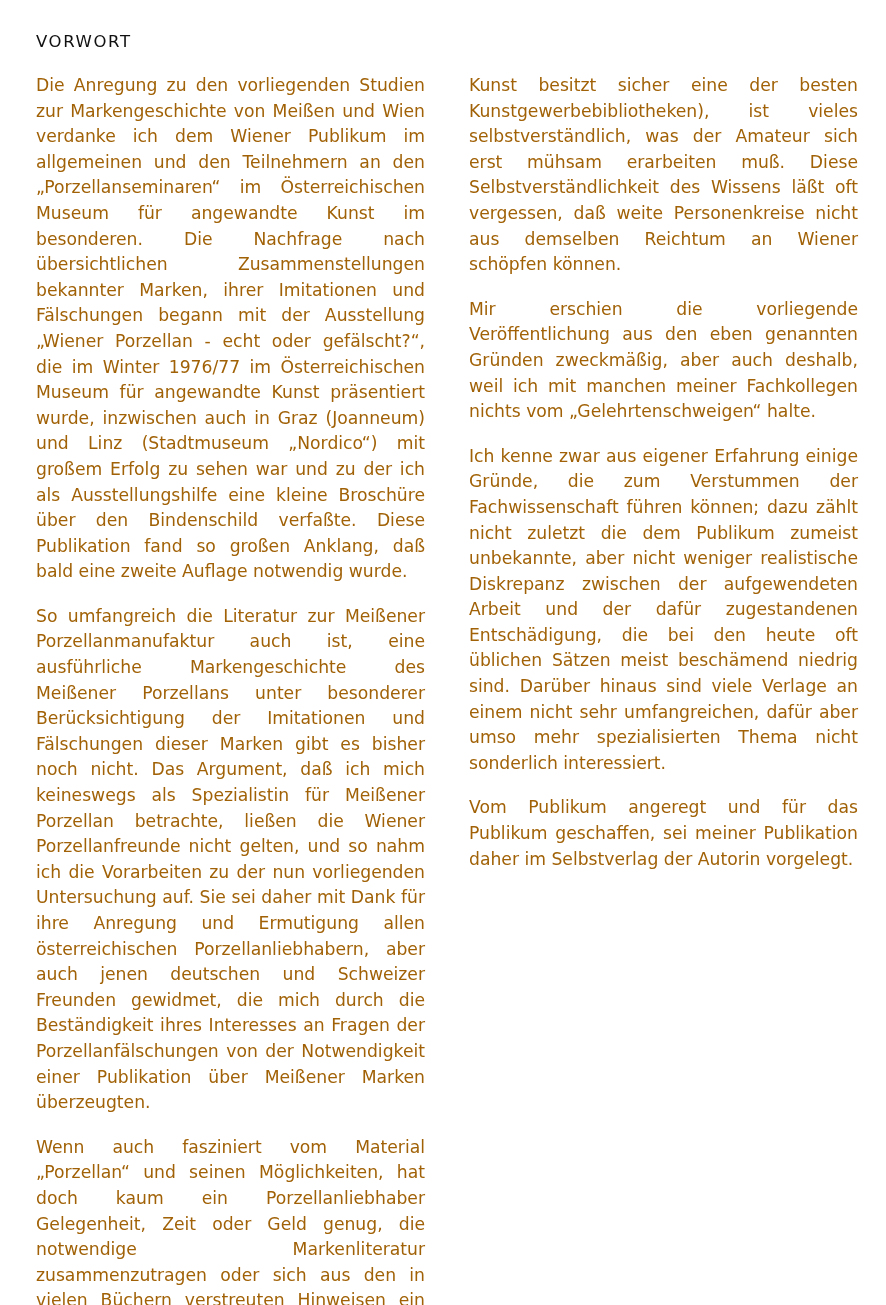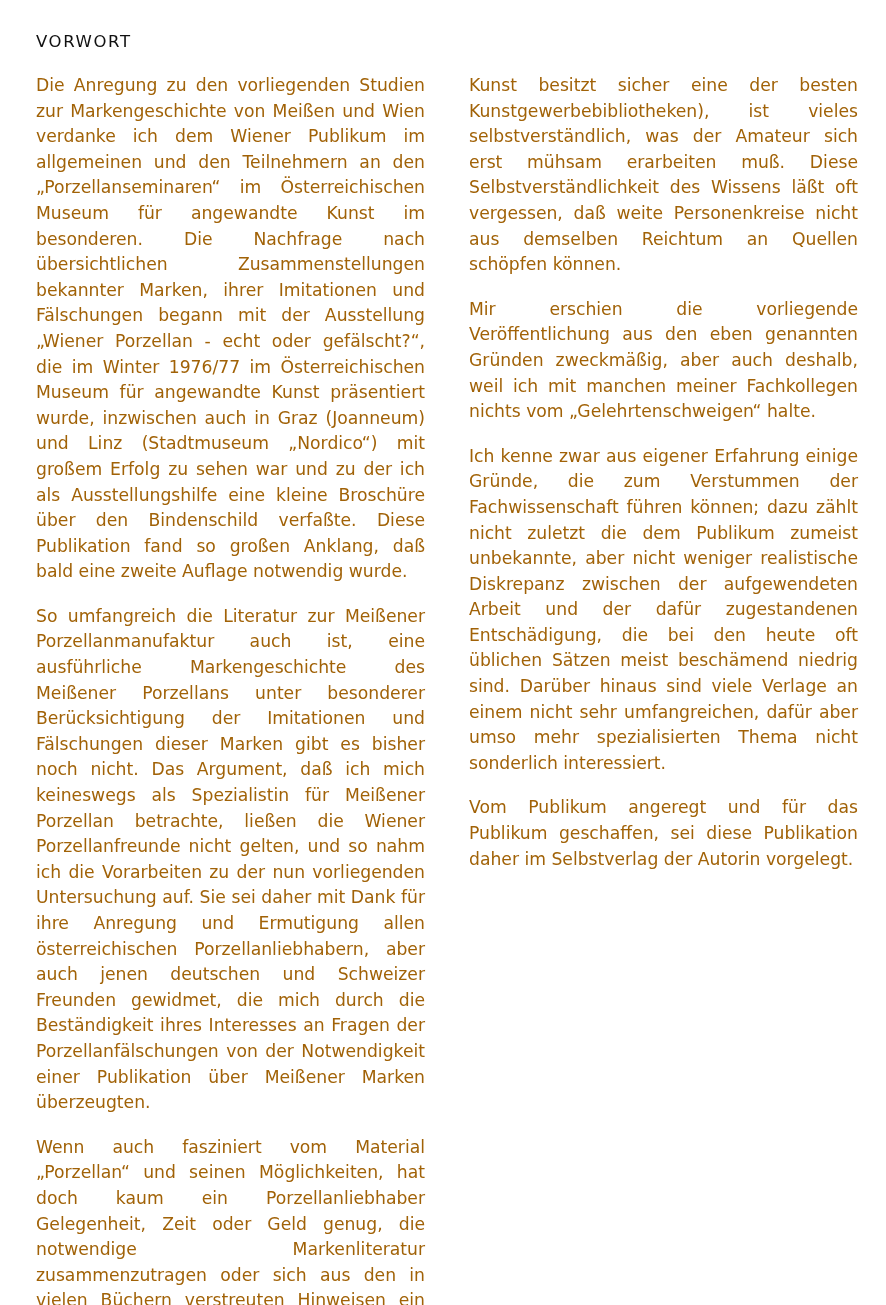--- a/index.html
+++ b/index.html
@@ -59,19 +59,19 @@
 
 <div class="page">
   <h1 class="page-heading">VORWORT</h1>
   <div class="columns">
     <div class="column">
       <p class="para">Die Anregung zu den vorliegenden Studien zur Markengeschichte von Meißen und Wien verdanke ich dem Wiener Publikum im allgemeinen und den Teilnehmern an den „Porzellanseminaren“ im Österreichischen Museum für angewandte Kunst im besonderen. Die Nachfrage nach übersichtlichen Zusammenstellungen bekannter Marken, ihrer Imitationen und Fälschungen begann mit der Ausstellung „Wiener Porzellan - echt oder gefälscht?“, die im Winter 1976/77 im Österreichischen Museum für angewandte Kunst präsentiert wurde, inzwischen auch in Graz (Joanneum) und Linz (Stadtmuseum „Nordico“) mit großem Erfolg zu sehen war und zu der ich als Ausstellungshilfe eine kleine Broschüre über den Bindenschild verfaßte. Diese Publikation fand so großen Anklang, daß bald eine zweite Auflage notwendig wurde.</p>
       <p class="para">So umfangreich die Literatur zur Meißener Porzellanmanufaktur auch ist, eine ausführliche Markengeschichte des Meißener Porzellans unter besonderer Berücksichtigung der Imitationen und Fälschungen dieser Marken gibt es bisher noch nicht. Das Argument, daß ich mich keineswegs als Spezialistin für Meißener Porzellan betrachte, ließen die Wiener Porzellanfreunde nicht gelten, und so nahm ich die Vorarbeiten zu der nun vorliegenden Untersuchung auf. Sie sei daher mit Dank für ihre Anregung und Ermutigung allen österreichischen Porzellanliebhabern, aber auch jenen deutschen und Schweizer Freunden gewidmet, die mich durch die Beständigkeit ihres Interesses an Fragen der Porzellanfälschungen von der Notwendigkeit einer Publikation über Meißener Marken überzeugten.</p>
       <p class="para">Wenn auch fasziniert vom Material „Porzellan“ und seinen Möglichkeiten, hat doch kaum ein Porzellanliebhaber Gelegenheit, Zeit oder Geld genug, die notwendige Markenliteratur zusammenzutragen oder sich aus den in vielen Büchern verstreuten Hinweisen ein möglichst übersichtliches Bild zu schaffen. Für den Fachmann, der an seinem Institut über eine gute Bibliothek verfügt (das Österreichische Museum für angewandte</p>
     </div>
     <div class="column">
-      <p class="para">Kunst besitzt sicher eine der besten Kunstgewerbebibliotheken), ist vieles selbstverständlich, was der Amateur sich erst mühsam erarbeiten muß. Diese Selbstverständlichkeit des Wissens läßt oft vergessen, daß weite Personenkreise nicht aus demselben Reichtum an Quellen schöpfen können.</p>
+      <p class="para">Kunst besitzt sicher eine der besten Kunstgewerbebibliotheken), ist vieles selbstverständlich, was der Amateur sich erst mühsam erarbeiten muß. Diese Selbstverständlichkeit des Wissens läßt oft vergessen, daß weite Personenkreise nicht aus demselben Reichtum an Wiener schöpfen können.</p>
       <p class="para">Mir erschien die vorliegende Veröffentlichung aus den eben genannten Gründen zweckmäßig, aber auch deshalb, weil ich mit manchen meiner Fachkollegen nichts vom „Gelehrtenschweigen“ halte.</p>
       <p class="para">Ich kenne zwar aus eigener Erfahrung einige Gründe, die zum Verstummen der Fachwissenschaft führen können; dazu zählt nicht zuletzt die dem Publikum zumeist unbekannte, aber nicht weniger realistische Diskrepanz zwischen der aufgewendeten Arbeit und der dafür zugestandenen Entschädigung, die bei den heute oft üblichen Sätzen meist beschämend niedrig sind. Darüber hinaus sind viele Verlage an einem nicht sehr umfangreichen, dafür aber umso mehr spezialisierten Thema nicht sonderlich interessiert.</p>
-      <p class="para">Vom Publikum angeregt und für das Publikum geschaffen, sei diese Publikation daher im Selbstverlag der Autorin vorgelegt.</p>
+      <p class="para">Vom Publikum angeregt und für das Publikum geschaffen, sei meiner Publikation daher im Selbstverlag der Autorin vorgelegt.</p>
     </div>
   </div>
 </div>
 
 </body></html>

